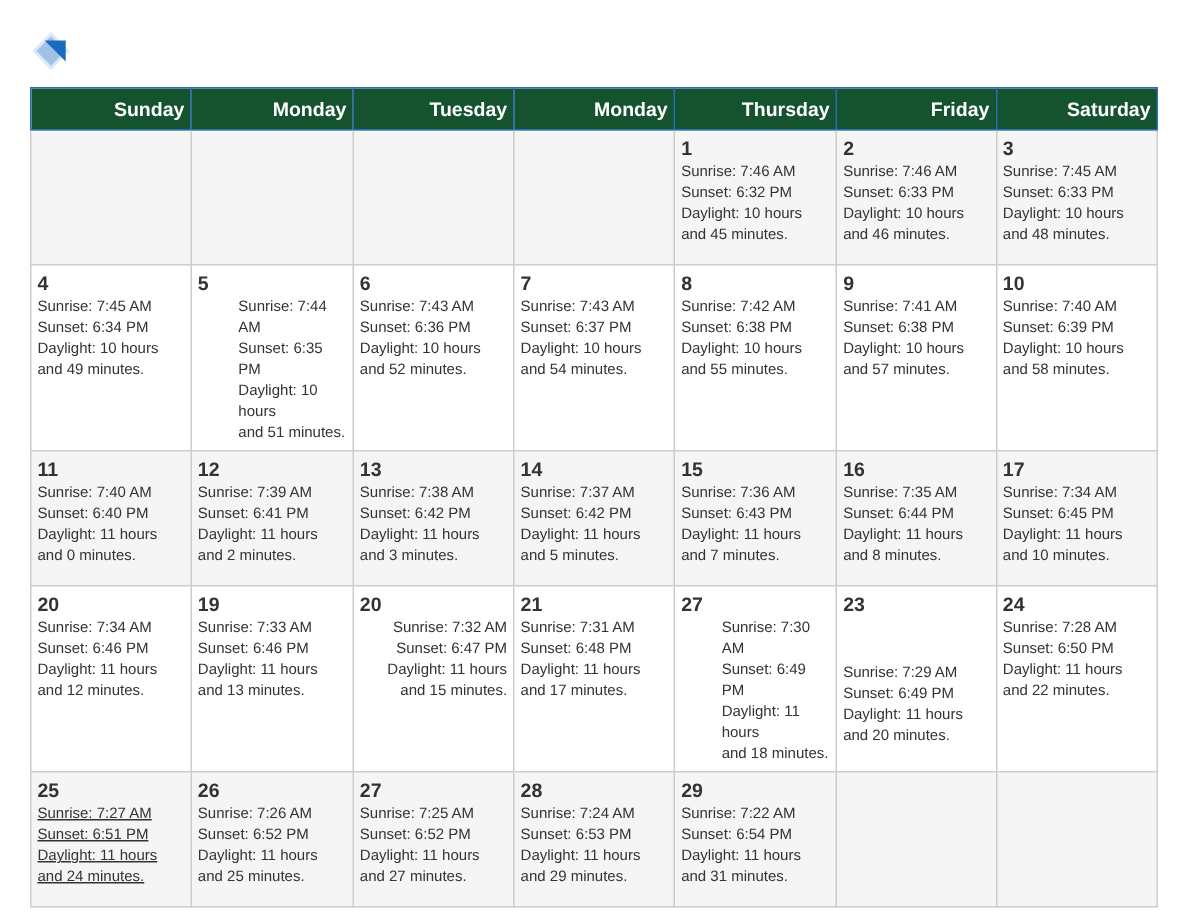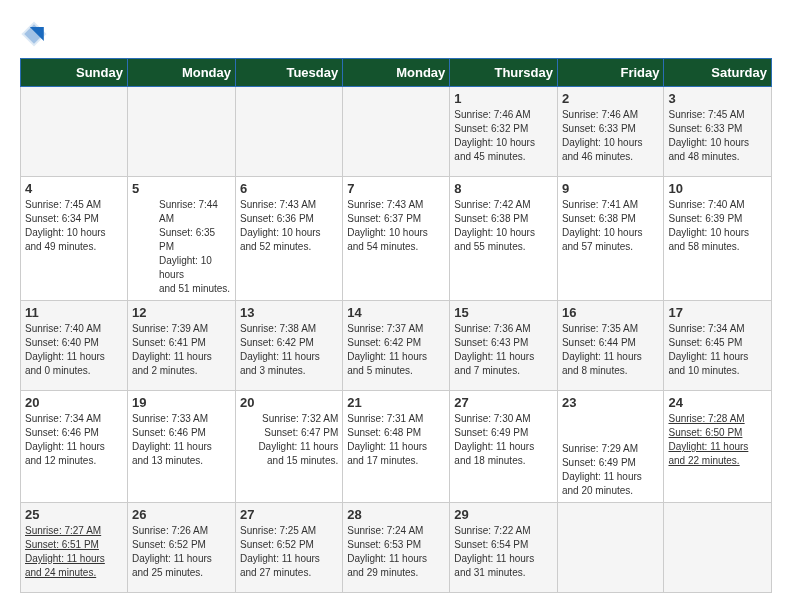--- a/index.html
+++ b/index.html
@@ -271,35 +271,35 @@
         </td>
         <td>
           <span class="day-number">21</span>
           <div class="day-info" style="white-space: pre-line;">Sunrise: 7:31 AM
 Sunset: 6:48 PM
 Daylight: 11 hours
 and 17 minutes.</div>
         </td>
         <td>
           <span class="day-number">27</span>
-          <div class="day-info" style="white-space: pre-line;">Sunrise: 7:30 AM
+          <div class="day-info" style="white-space: pre-line; margin-left: 27px;">Sunrise: 7:30 AM
 Sunset: 6:49 PM
 Daylight: 11 hours
 and 18 minutes.</div>
         </td>
         <td>
           <span class="day-number">23</span>
           <div class="day-info" style="white-space: pre-line; margin-top: 32px;">Sunrise: 7:29 AM
 Sunset: 6:49 PM
 Daylight: 11 hours
 and 20 minutes.</div>
         </td>
         <td>
           <span class="day-number">24</span>
-          <div class="day-info" style="white-space: pre-line; text-decoration: underline;">Sunrise: 7:28 AM
+          <div class="day-info" style="white-space: pre-line;">Sunrise: 7:28 AM
 Sunset: 6:50 PM
 Daylight: 11 hours
 and 22 minutes.</div>
         </td>
       </tr>
       <tr>
         <td>
           <span class="day-number">25</span>
           <div class="day-info" style="white-space: pre-line; text-decoration: underline;">Sunrise: 7:27 AM
 Sunset: 6:51 PM

